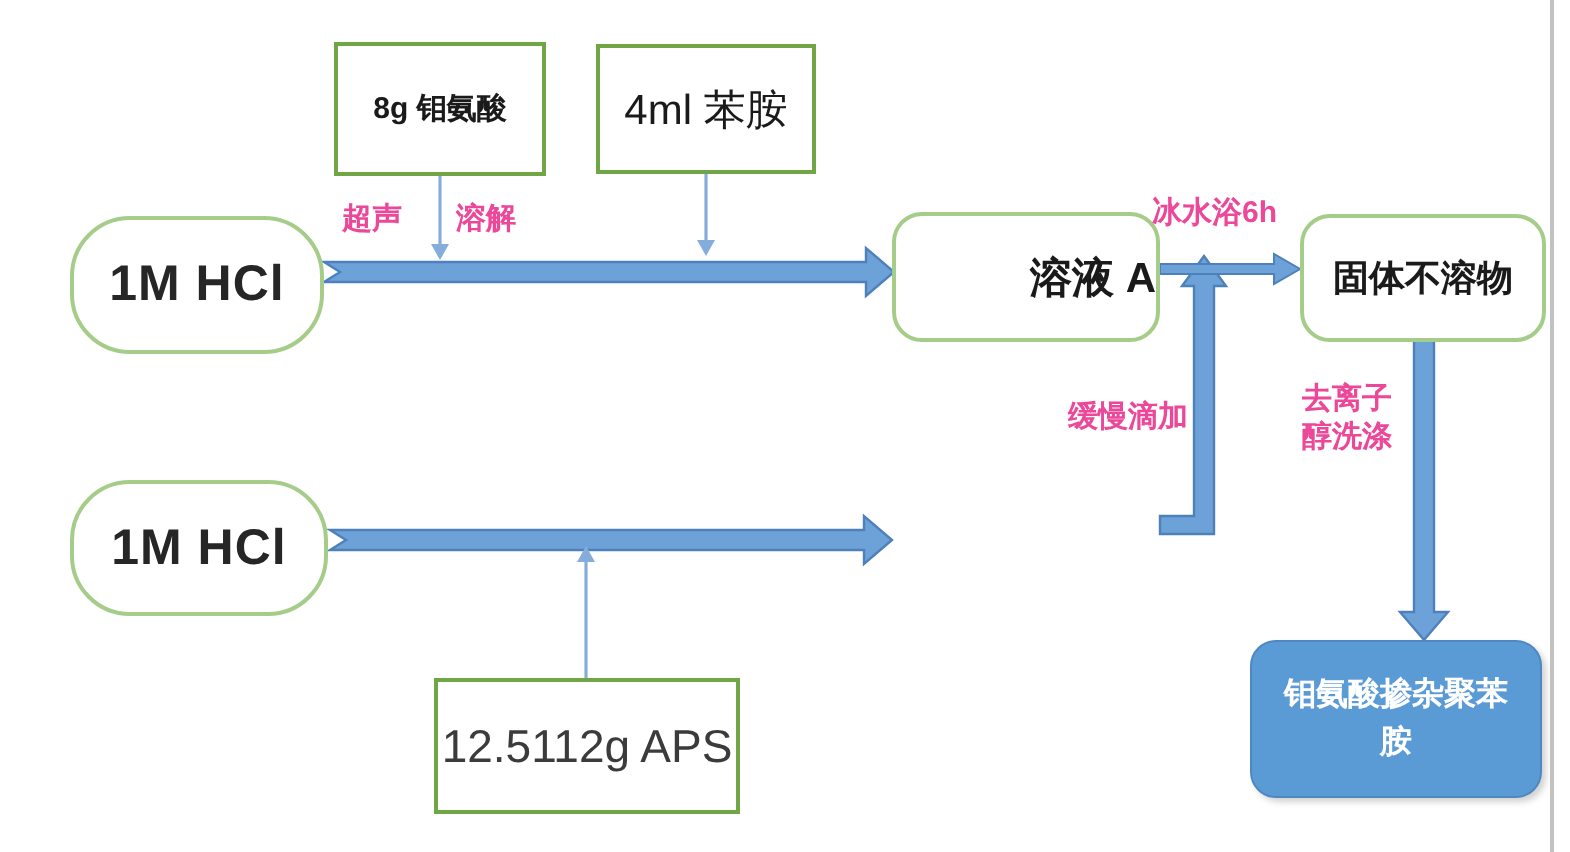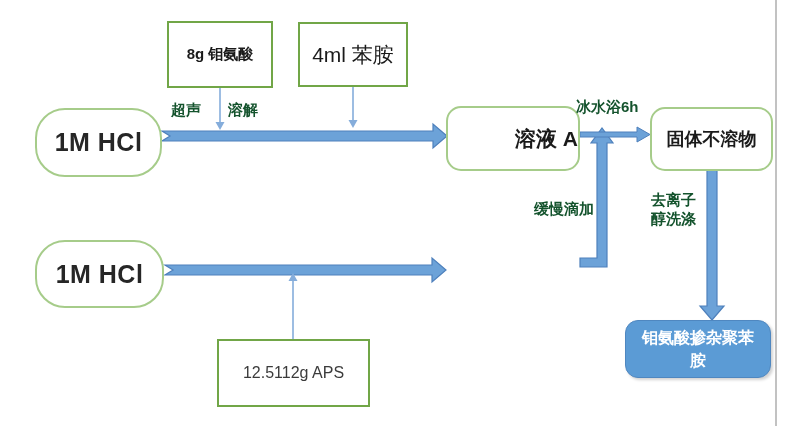--- a/index.html
+++ b/index.html
@@ -35,27 +35,27 @@
     border: 1px solid #4f87c0;
     border-radius: 13px;
     color: #ffffff;
     box-shadow: 2px 2px 3px rgba(0,0,0,0.18);
   }
   .t-hcl     { font-weight: bold; font-size: 25px; letter-spacing: 0.5px; color: #262626; }
   .t-reagent { font-weight: bold; font-size: 15px; }
   .t-aniline { font-weight: normal; font-size: 21px; }
   .t-sol     { font-weight: bold; font-size: 21px; justify-content: flex-end; }
   .t-solid   { font-weight: bold; font-size: 18px; }
-  .t-aps     { font-weight: normal; font-size: 16px; color: #3b3b3b; }
+  .t-aps     { font-weight: normal; font-size: 23px; color: #3b3b3b; }
   .t-product { font-weight: bold; font-size: 16px; line-height: 1.45; padding: 0 12px; }
   .flabel {
     position: absolute;
     font-weight: bold;
     font-size: 15px;
-    color: #14532d;
+    color: #ec4899;
     white-space: nowrap;
     line-height: 19px;
   }
   .flabel.two-line { }
   .page-edge {
     position: absolute;
     top: 0;
     width: 2px;
     height: 426px;
     background: #c2c2c2;
@@ -116,21 +116,21 @@
 
   <div class="node round-node t-hcl" style="left:35px; top:240px; width:129px; height:68px;">
     <span>1M HCl</span>
   </div>
 
 
   <div class="node rect-node t-aps" style="left:217px; top:339px; width:153px; height:68px;">
     <span>12.5112g APS</span>
   </div>
 
-  <div class="node fill-node t-product" style="left:625px; top:320px; width:146px; height:58px;">
+  <div class="node fill-node t-product" style="left:625px; top:320px; width:146px; height:79px;">
     <span>钼氨酸掺杂聚苯胺</span>
   </div>
 
   <div class="flabel" style="left:171px; top:100px;">
     <span>超声</span>
   </div>
 
   <div class="flabel" style="left:228px; top:100px;">
     <span>溶解</span>
   </div>

